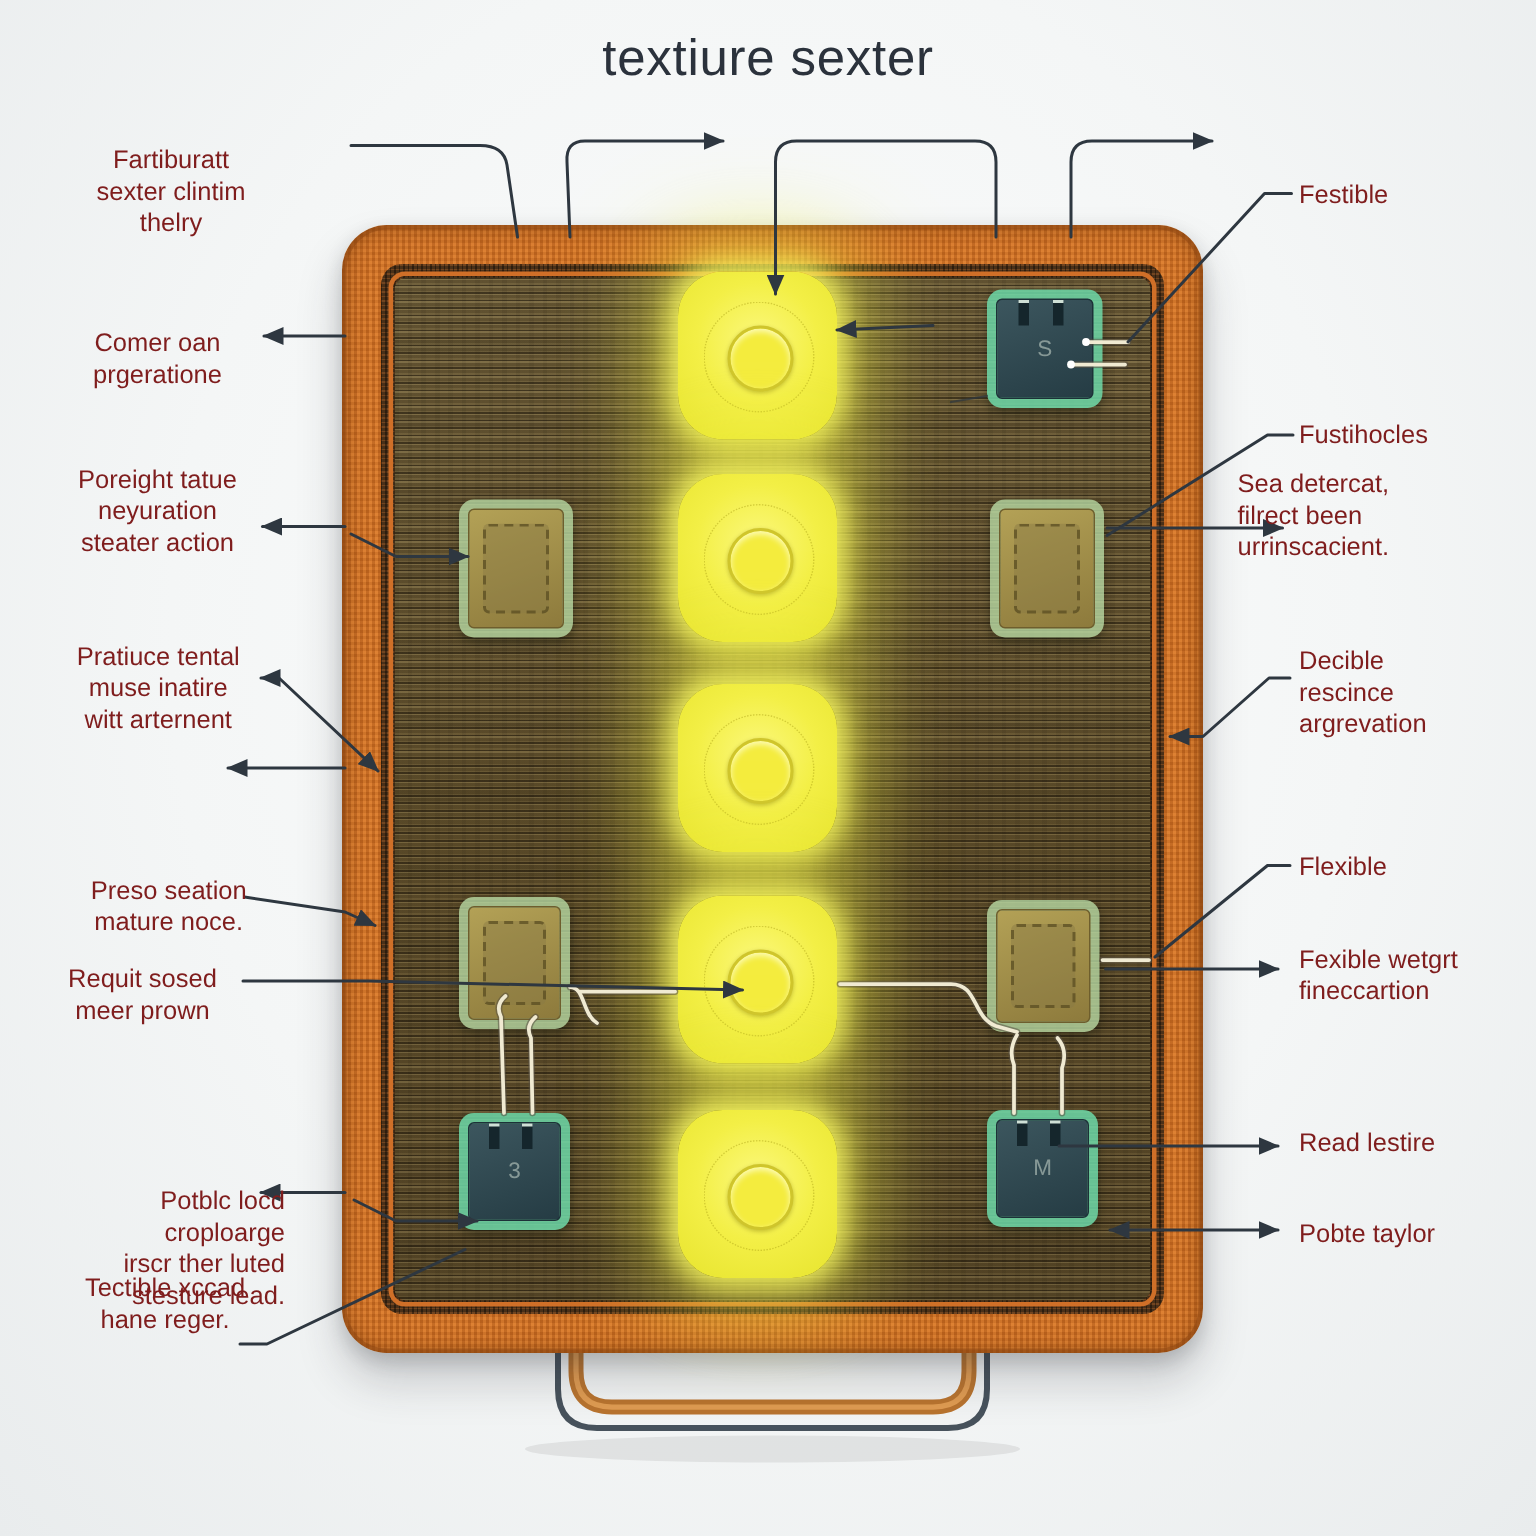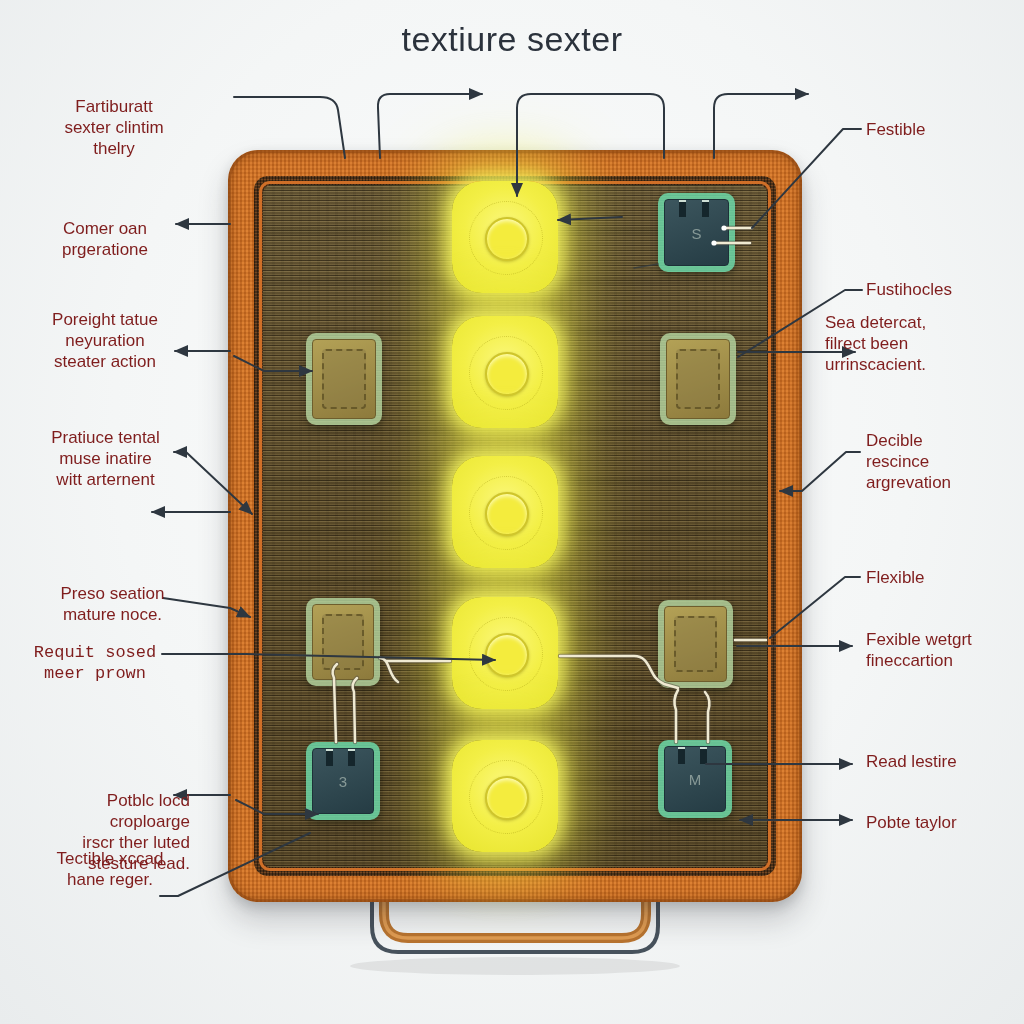--- a/index.html
+++ b/index.html
@@ -239,21 +239,21 @@
 <div class="lbl center" style="left:40px;top:218px;width:130px;">Comer oan
 prgeratione</div>
 <div class="lbl center" style="left:30px;top:309px;width:150px;">Poreight tatue
 neyuration
 steater action</div>
 <div class="lbl center" style="left:28px;top:427px;width:155px;text-align:center;">Pratiuce tental
 muse inatire
 witt arternent</div>
 <div class="lbl center" style="left:40px;top:583px;width:145px;">Preso seation
 mature noce.</div>
-<div class="lbl center" style="left:30px;top:642px;width:130px;font-family:Liberation Mono, monospace;">Requit sosed
+<div class="lbl center" style="left:30px;top:642px;width:130px;">Requit sosed
 meer prown</div>
 <div class="lbl right" style="left:30px;top:750px;width:160px;">Potblc locd
 croploarge
 irscr ther luted
 stesture lead.</div>
 <div class="lbl center" style="left:35px;top:848px;width:150px;">Tectible xccad
 hane reger.</div>
 
 <div class="lbl leftalign" style="left:866px;top:119px;width:150px;">Festible</div>
 <div class="lbl leftalign" style="left:866px;top:279px;width:150px;">Fustihocles</div>

